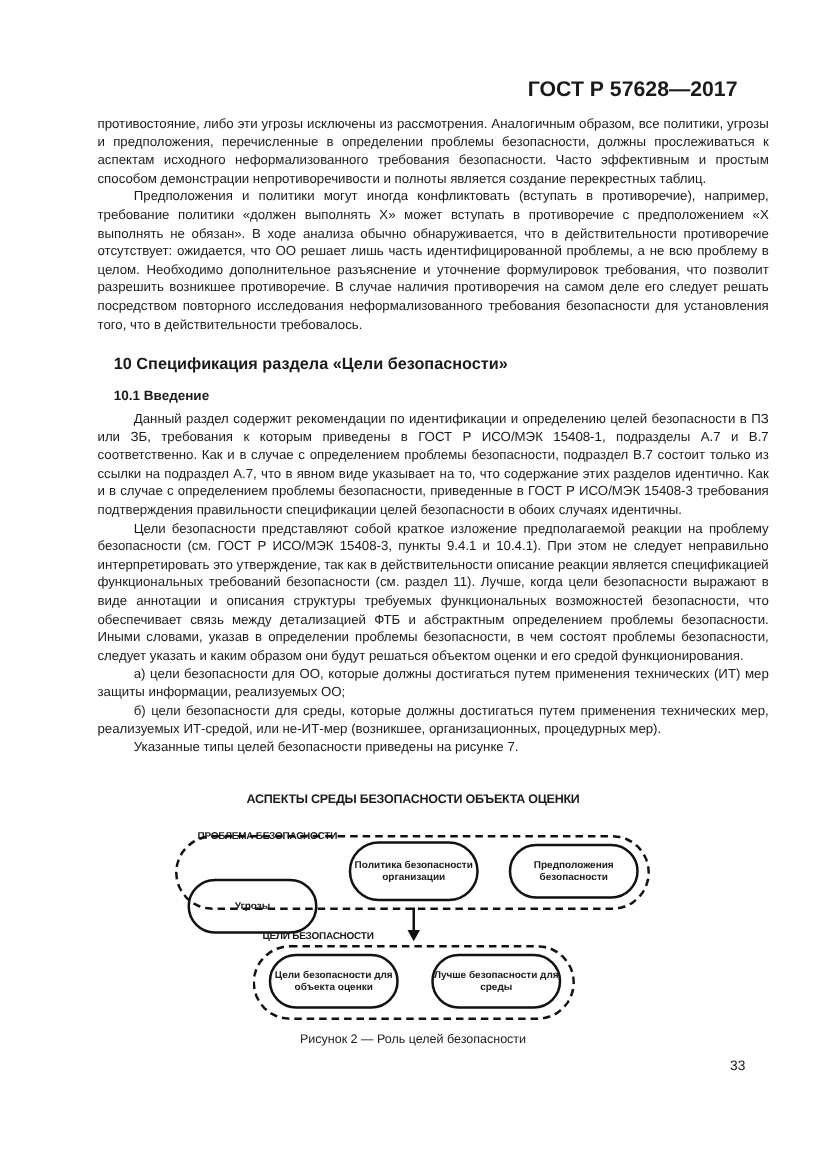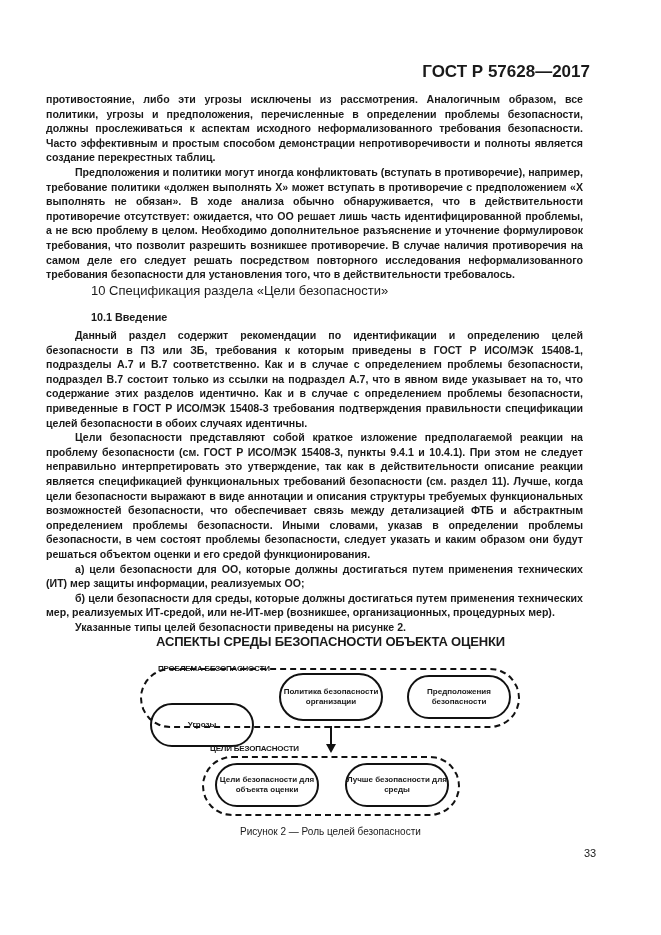--- a/index.html
+++ b/index.html
@@ -1,26 +1,26 @@
 <!DOCTYPE html>
 <html><head>
 <meta charset="utf-8">
 <style>
   html, body { margin: 0; padding: 0; background: #ffffff; }
   body { width: 661px; height: 935px; position: relative; overflow: hidden;
          font-family: "Liberation Sans", sans-serif; color: #1a1a1a; }
   .header { position: absolute; right: 71px; top: 62px; font-weight: bold; font-size: 17px; }
-  .text { position: absolute; left: 46px; width: 537px; font-size: 10.6px; line-height: 14.6px;
-          text-align: justify; font-weight: bold; }
+  .text { position: absolute; left: 78px; width: 537px; font-size: 10.6px; line-height: 14.6px;
+          text-align: justify; }
   .text p { margin: 0; }
   .ind { text-indent: 29px; }
-  .h1 { position: absolute; left: 91px; top: 283px; font-size: 13px; font-weight: normal; }
+  .h1 { position: absolute; left: 91px; top: 283px; font-size: 13px; font-weight: bold; }
   .h2 { position: absolute; left: 91px; top: 311px; font-size: 10.8px; font-weight: bold; }
   .fig-title { position: absolute; left: 0; width: 661px; top: 634px; text-align: center;
-               font-size: 13px; font-weight: bold; letter-spacing: -0.2px; }
+               font-size: 10px; font-weight: bold; letter-spacing: -0.2px; }
   .caption { position: absolute; left: 240px; top: 826px; font-size: 10px; }
   .pagenum { position: absolute; left: 584px; top: 847px; font-size: 11px; }
   .lbl { position: absolute; font-size: 8px; font-weight: bold; letter-spacing: -0.2px; }
   .outer { position: absolute; border: 2px dashed #111; border-radius: 32px; }
   .pill { position: absolute; border: 2px solid #111; border-radius: 26px; display: flex;
           align-items: center; justify-content: center; text-align: center;
           font-size: 8px; font-weight: bold; line-height: 10px; }
   .arrow-line { position: absolute; left: 330px; top: 726px; width: 2px; height: 20px; background: #111; }
   .arrow-head { position: absolute; left: 326px; top: 744px; width: 0; height: 0;
                 border-left: 5px solid transparent; border-right: 5px solid transparent; border-top: 9px solid #111; }
@@ -36,21 +36,21 @@
 </div>
 
 <div class="h1">10 Спецификация раздела «Цели безопасности»</div>
 <div class="h2">10.1 Введение</div>
 
 <div class="text" style="top:328px;">
   <p class="ind">Данный раздел содержит рекомендации по идентификации и определению целей безопасности в ПЗ или ЗБ, требования к которым приведены в ГОСТ Р ИСО/МЭК 15408-1, подразделы А.7 и В.7 соответственно. Как и в случае с определением проблемы безопасности, подраздел В.7 состоит только из ссылки на подраздел А.7, что в явном виде указывает на то, что содержание этих разделов идентично. Как и в случае с определением проблемы безопасности, приведенные в ГОСТ Р ИСО/МЭК 15408-3 требования подтверждения правильности спецификации целей безопасности в обоих случаях идентичны.</p>
   <p class="ind">Цели безопасности представляют собой краткое изложение предполагаемой реакции на проблему безопасности (см. ГОСТ Р ИСО/МЭК 15408-3, пункты 9.4.1 и 10.4.1). При этом не следует неправильно интерпретировать это утверждение, так как в действительности описание реакции является спецификацией функциональных требований безопасности (см. раздел 11). Лучше, когда цели безопасности выражают в виде аннотации и описания структуры требуемых функциональных возможностей безопасности, что обеспечивает связь между детализацией ФТБ и абстрактным определением проблемы безопасности. Иными словами, указав в определении проблемы безопасности, в чем состоят проблемы безопасности, следует указать и каким образом они будут решаться объектом оценки и его средой функционирования.</p>
   <p class="ind">а) цели безопасности для ОО, которые должны достигаться путем применения технических (ИТ) мер защиты информации, реализуемых ОО;</p>
   <p class="ind">б) цели безопасности для среды, которые должны достигаться путем применения технических мер, реализуемых ИТ-средой, или не-ИТ-мер (возникшее, организационных, процедурных мер).</p>
-  <p class="ind">Указанные типы целей безопасности приведены на рисунке 2.</p>
+  <p class="ind">Указанные типы целей безопасности приведены на рисунке 7.</p>
 </div>
 
 <div class="fig-title">АСПЕКТЫ СРЕДЫ БЕЗОПАСНОСТИ ОБЪЕКТА ОЦЕНКИ</div>
 
 <div class="lbl" style="left:158px; top:664px;">ПРОБЛЕМА БЕЗОПАСНОСТИ</div>
 <div class="outer" style="left:140px; top:668px; width:376px; height:56px;"></div>
 <div class="pill" style="left:150px; top:675px; width:100px; height:40px;margin-top:28px;">Угрозы</div>
 <div class="pill" style="left:279px; top:673px; width:100px; height:44px;">Политика безопасности организации</div>
 <div class="pill" style="left:407px; top:675px; width:100px; height:40px;">Предположения безопасности</div>
 

